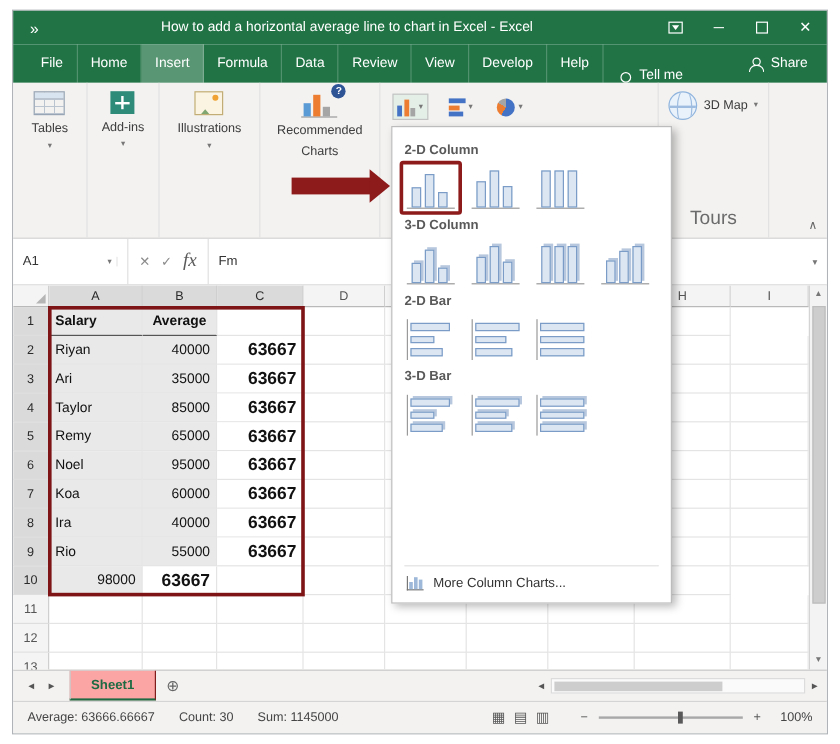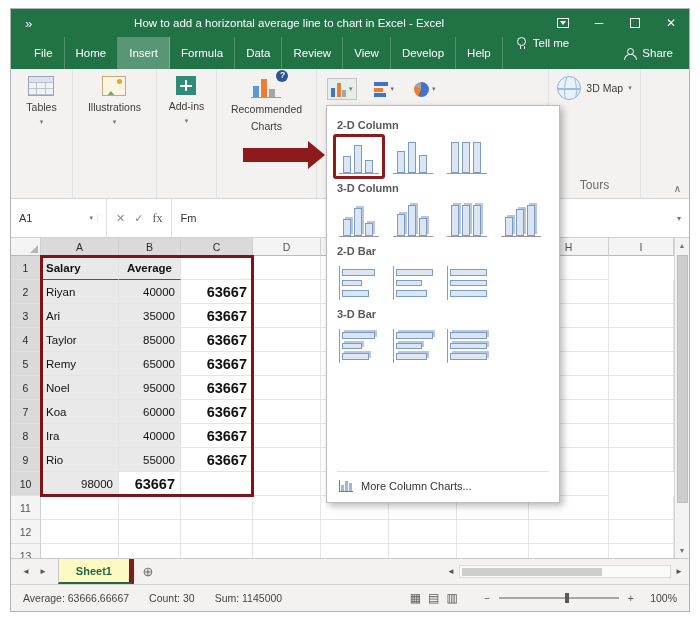--- a/index.html
+++ b/index.html
@@ -14,21 +14,21 @@
   .wbtn{width:36px;height:28px;display:flex;align-items:center;justify-content:center;font-size:12px}
   .rdo{width:12px;height:10px;border:1.2px solid #fff;position:relative}
   .rdo::after{content:"";position:absolute;left:2px;top:2px;border-left:3px solid transparent;border-right:3px solid transparent;border-top:4px solid #fff}
   .maxbox{width:10px;height:10px;border:1.2px solid #fff}
 
   
   .tabrow{flex:0 0 32px;background:#217346;color:#fff;display:flex;align-items:stretch;font-size:11.5px;padding-left:12px}
   .tabs{display:flex;align-items:stretch}
   .tab{padding:0 11px;display:flex;align-items:center;border-right:1px solid rgba(255,255,255,.22);cursor:default;white-space:nowrap}
   .tab.active{background:rgba(255,255,255,.25)}
-  .tellme{display:flex;align-items:flex-start;gap:7px;margin-left:14px}
+  .tellme{display:flex;align-items:flex-end;gap:7px;margin-left:14px}
   .bulb{width:9px;height:9px;border:1.3px solid #fff;border-radius:50%;position:relative}
   .bulb::after{content:"";position:absolute;left:2px;bottom:-4px;width:3px;height:3px;border-left:1.3px solid #fff;border-right:1.3px solid #fff}
   .share{margin-left:auto;margin-right:16px;display:flex;align-items:center;gap:7px}
   .person{width:11px;height:11px;position:relative}
   .person::before{content:"";position:absolute;left:3px;top:0;width:5px;height:5px;border:1.2px solid #fff;border-radius:50%}
   .person::after{content:"";position:absolute;left:0;bottom:-1px;width:11px;height:5px;border:1.2px solid #fff;border-bottom:none;border-radius:6px 6px 0 0}
 
   
   .rib{flex:0 0 130px;background:#f3f2f1;border-bottom:1px solid #d5d5d5;display:flex;position:relative}
   .rgroup{display:flex;flex-direction:column;align-items:center;padding:7px 6px 4px;border-right:1px solid #e2e2e2}
@@ -56,34 +56,34 @@
   .mc i:nth-child(2){height:14px;background:#ed7d31}
   .mc i:nth-child(3){height:7px;background:#a5a5a5}
   .mcb{display:flex;flex-direction:column;justify-content:flex-end;gap:1.5px;height:16px}
   .mcb i{display:block;height:4px;background:#4472c4}
   .mcb i:nth-child(1){width:14px}.mcb i:nth-child(2){width:9px;background:#ed7d31}.mcb i:nth-child(3){width:12px}
   .mcp{width:15px;height:15px;border-radius:50%;background:conic-gradient(#4472c4 0 210deg,#ed7d31 210deg 300deg,#a5a5a5 300deg 360deg)}
   .map-icon{width:24px;height:24px;border-radius:50%;background:#e9f1fa;border:1px solid #8fb4dd;position:relative;overflow:hidden}
   .map-icon::before{content:"";position:absolute;left:6px;top:-3px;width:11px;height:30px;border:1px solid #9dbce0;border-radius:50%}
   .map-icon::after{content:"";position:absolute;left:-2px;top:11px;width:30px;height:1.5px;background:#9dbce0}
   .maprow{display:flex;align-items:center;gap:5px}
-  .tours{margin-top:auto;font-size:12px;color:#6b6b6b;padding-bottom:2px}
+  .tours{margin-top:auto;font-size:16px;color:#6b6b6b;padding-bottom:2px}
   .collapse{position:absolute;right:8px;bottom:4px;color:#666;font-size:10px}
 
   
   .red-arrow{position:absolute;left:232px;top:139px;width:66px;height:14px;background:#8e1b1b;z-index:22}
   .red-arrow::after{content:"";position:absolute;right:-16px;top:-7px;border-left:17px solid #8e1b1b;border-top:14px solid transparent;border-bottom:14px solid transparent}
 
   
   .fbar{flex:0 0 26px;display:flex;align-items:stretch;background:#fff;border-bottom:1px solid #d0d0d0;font-size:11px;color:#333}
   .namebox{width:96px;display:flex;align-items:center;padding:13px 8px;border-right:1px solid #e0e0e0}
   .namebox span:first-child{flex:1}
   .nbchev{color:#777;font-size:7px;padding:0 4px;border-right:1px solid #e6e6e6;display:flex;align-items:center}
   .fops{display:flex;align-items:center;gap:9px;padding:0 9px;border-right:1px solid #e0e0e0;color:#8b8b8b}
-  .fx{font-family:"Liberation Serif",serif;color:#5a5a5a;font-size:12px}
+  .fx{font-family:"Liberation Serif",serif;font-style:italic;color:#5a5a5a;font-size:16px}
   .ftext{flex:1;display:flex;align-items:center;padding:0 8px}
   .fchev{width:20px;display:flex;align-items:center;justify-content:center;color:#777;font-size:8px}
 
   
   .gridwrap{flex:1;display:flex;min-height:0;background:#fff}
   .gridmain{flex:1;position:relative;overflow:hidden}
   .hdrrow,.grow{display:grid;grid-template-columns:30px 78px 62px 72px 68px 68px 68px 72px 80px 1fr}
   .hdrrow{height:18px}
   .ch{background:#f4f4f4;border-right:1px solid #cfcfcf;border-bottom:1px solid #b9b9b9;font-size:10.5px;color:#555;display:flex;align-items:center;justify-content:center}
   .ch.sel,.rn.sel{background:#dadada;color:#2b2b2b}
@@ -100,21 +100,21 @@
   .cell.avg{justify-content:flex-end;font-size:14.5px;font-weight:600}
   .range-box{position:absolute;left:29px;top:17px;width:214px;height:242px;border:3px solid #7e1416;pointer-events:none;z-index:6}
   .vscroll{flex:0 0 15px;background:#f3f3f3;border-left:1px solid #d4d4d4;display:flex;flex-direction:column;align-items:center;font-size:7px;color:#777}
   .varrow{height:15px;display:flex;align-items:center}
   .vthumb{width:11px;height:248px;background:#cdcdcd;border:1px solid #bdbdbd;margin-top:2px}
   .vscroll .bottom{margin-top:auto}
 
   
   .sheetrow{flex:0 0 26px;background:#f3f2f1;border-top:1px solid #c9c9c9;display:flex;align-items:stretch;font-size:11px}
   .snav{display:flex;align-items:center;gap:9px;padding:0 11px;color:#555;font-size:8px}
-  .stab{background:#fef9c3;border-left:1px solid #c9c9c9;border-right:5px solid #7f1d1d;border-bottom:2px solid #1e6b43;display:flex;align-items:center;padding:0 17px;font-weight:bold;color:#1e6b43}
+  .stab{background:#fca5a5;border-left:1px solid #c9c9c9;border-right:1px solid #7f1d1d;border-bottom:2px solid #1e6b43;display:flex;align-items:center;padding:0 17px;font-weight:bold;color:#1e6b43}
   .addsheet{width:28px;display:flex;align-items:center;justify-content:center;color:#666;font-size:13px}
   .hscroll{margin-left:auto;display:flex;align-items:center;padding-right:2px}
   .hbox{width:16px;display:flex;align-items:center;justify-content:center;color:#555;font-size:8px}
   .htrack{width:212px;height:13px;background:#fafafa;border:1px solid #dcdcdc;position:relative}
   .hthumb{position:absolute;left:2px;top:1.5px;height:8px;width:140px;background:#cdcdcd}
 
   
   .statusbar{flex:0 0 27px;background:#f3f2f1;border-top:1px solid #d4d4d4;display:flex;align-items:center;font-size:10.5px;color:#454545;padding:0 12px;gap:20px}
   .views{display:flex;gap:7px;margin-left:auto;font-size:12px;color:#5a5a5a}
   .zoom{display:flex;align-items:center;gap:9px;margin-left:6px;color:#5a5a5a}
@@ -182,31 +182,31 @@
   </div>
 
   <div class="rib">
     <div class="rgroup g-tables">
       <div class="rbtn">
         <span class="tbl-icon"></span>
         <span>Tables</span>
         <span class="chev">▾</span>
       </div>
     </div>
+    <div class="rgroup g-add">
+      <div class="rbtn">
+        <span class="add-icon"></span>
+        <span>Add-ins</span>
+        <span class="chev">▾</span>
+      </div>
+    </div>
     <div class="rgroup g-ill">
       <div class="rbtn">
         <span class="ill-icon"></span>
         <span>Illustrations</span>
-        <span class="chev">▾</span>
-      </div>
-    </div>
-    <div class="rgroup g-add">
-      <div class="rbtn">
-        <span class="add-icon"></span>
-        <span>Add-ins</span>
         <span class="chev">▾</span>
       </div>
     </div>
     <div class="rgroup g-rec">
       <div class="rbtn">
         <span class="rec-icon">
             <i></i>
             <i></i>
             <i></i>
             <b>?</b>

